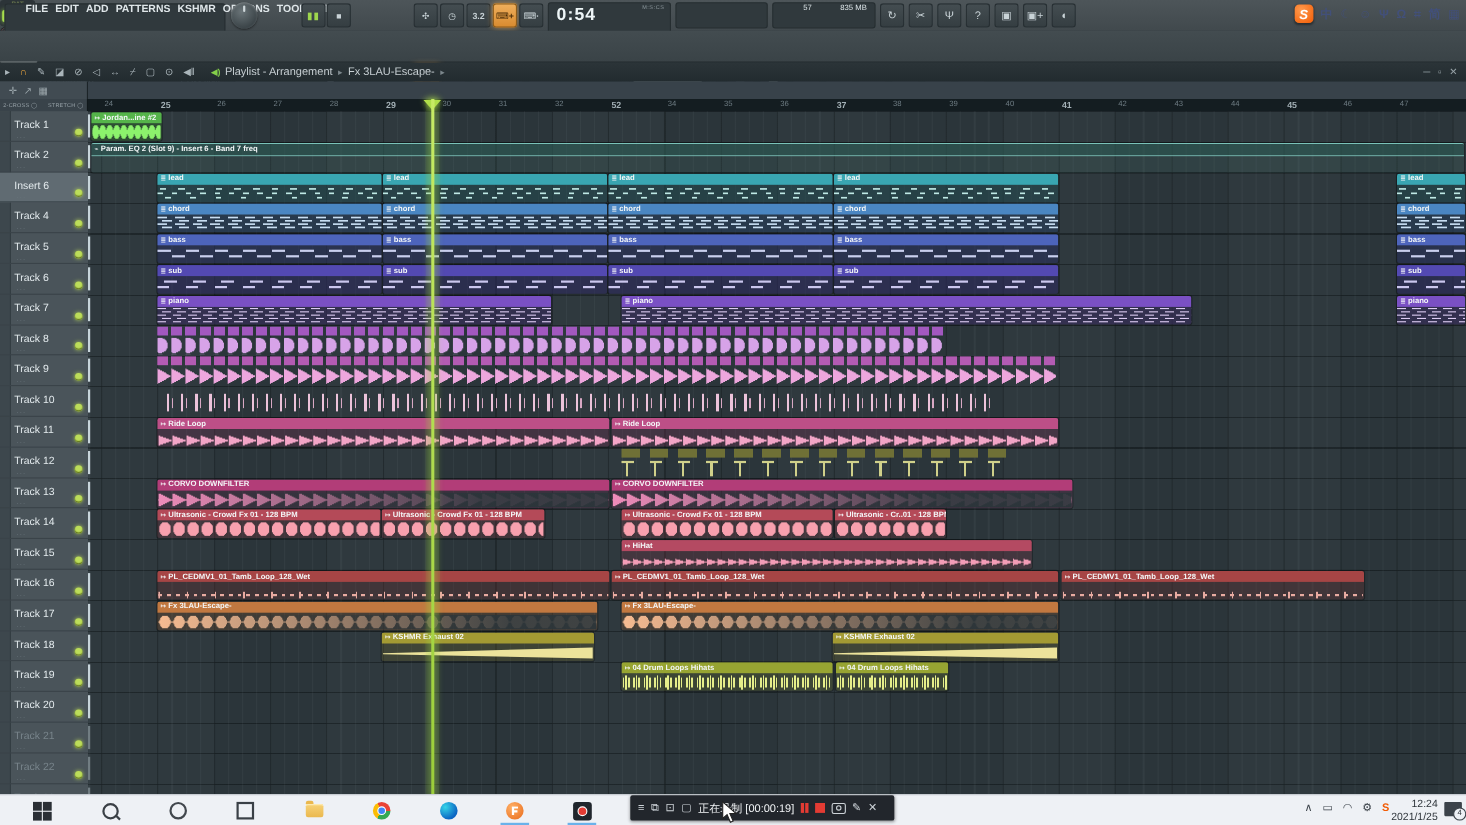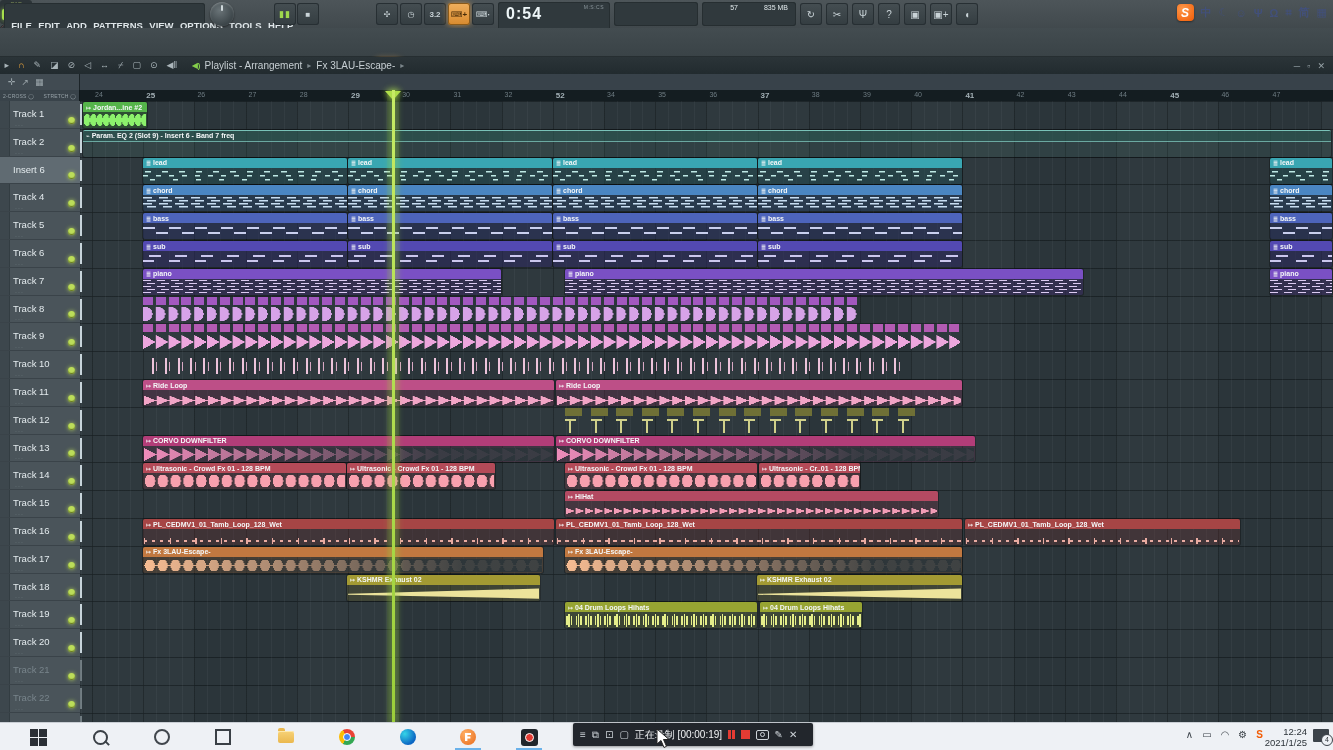--- a/index.html
+++ b/index.html
@@ -3,21 +3,21 @@
 <meta charset="utf-8">
 <style>
   html,body{margin:0;padding:0;background:#222;}
   #app{position:relative;width:1333px;height:750px;overflow:hidden;
        font-family:"Liberation Sans","DejaVu Sans",sans-serif;
        background:#2b353a;-webkit-font-smoothing:antialiased;}
   
   #row1{position:absolute;left:0;top:0;width:1333px;height:28px;background:linear-gradient(#4d5559,#41494d);}
   #row2{position:absolute;left:0;top:28px;width:1333px;height:28px;background:linear-gradient(#434c50,#3a4347);border-bottom:1px solid #262e31;}
   .panel{position:absolute;background:#30393d;border-radius:3px;box-shadow:inset 0 0 0 1px #262e31;}
-  #menubar{left:4px;top:3px;width:201px;height:28px;display:flex;align-items:flex-end;padding:0 4px;box-sizing:border-box;}
+  #menubar{left:4px;top:3px;width:201px;height:28px;display:flex;align-items:flex-start;padding:0 16px;box-sizing:border-box;}
   #menubar span{font-size:9.5px;font-weight:bold;color:#dfe6e9;padding:0 3.2px;cursor:default;}
   #fileinfo{left:4px;top:30px;width:201px;height:24px;padding:2px 5px;box-sizing:border-box;}
   #fileinfo .l1{font-size:8.5px;color:#d7dee1;}
   #fileinfo .l2{font-size:8.5px;color:#aeb8bc;display:flex;justify-content:space-between;}
   #fileinfo .hint{color:#8d989d;}
   .knob{position:absolute;width:24px;height:24px;border-radius:50%;
         background:radial-gradient(circle at 40% 35%,#6a7478,#3c4549 70%);box-shadow:inset 0 1px 2px rgba(255,255,255,.25),0 1px 2px rgba(0,0,0,.5);}
   .knob::after{content:"";position:absolute;left:11px;top:3px;width:2px;height:6px;background:#cfd8db;border-radius:1px;}
   #patsong{left:240px;top:2px;width:32px;height:24px;background:#2c3438;border-radius:3px;text-align:center;}
   #patsong .pat{display:block;font-size:6px;font-weight:bold;color:#66744d;line-height:9px;}
@@ -229,21 +229,21 @@
 <body>
 
 <div id="app">
 
   <div id="row1">
     <div id="menubar" class="panel">
         <span>FILE</span>
         <span>EDIT</span>
         <span>ADD</span>
         <span>PATTERNS</span>
-        <span>VIEW</span>
+        <span>KSHMR</span>
         <span>OPTIONS</span>
         <span>TOOLS</span>
         <span>HELP</span>
       </div>
     <div class="knob" style="left:210px;top:2px;"></div>
     <div id="patsong">
       <span class="pat">PAT</span>
       <span class="song">SONG</span>
     </div>
     <div class="tbtn" style="left:274px;">

